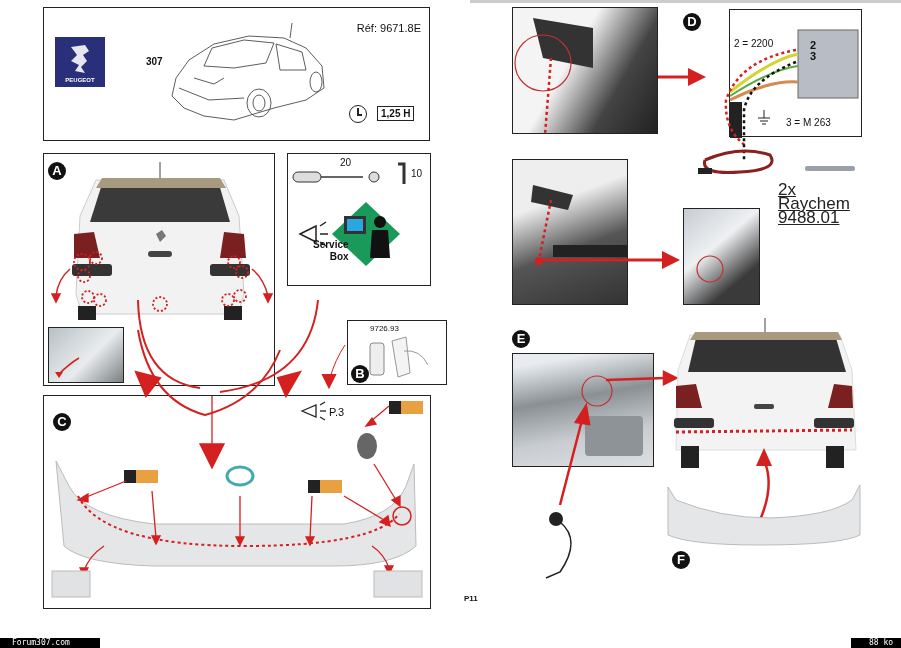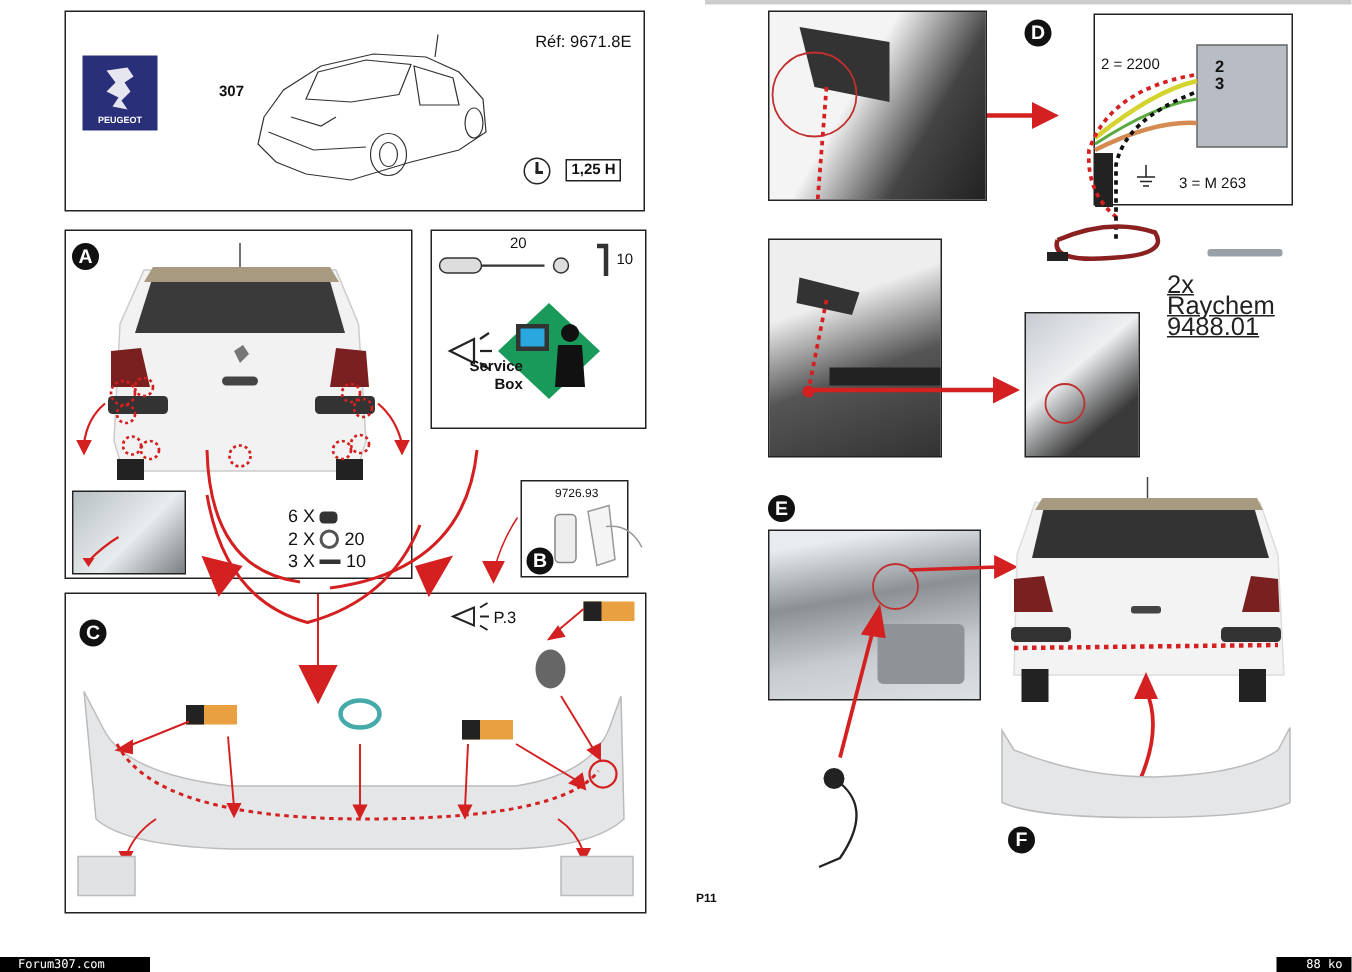--- a/index.html
+++ b/index.html
@@ -4,21 +4,21 @@
 <style>
   html,body{margin:0;padding:0;}
   body{width:901px;height:648px;position:relative;background:#fff;overflow:hidden;font-family:"Liberation Sans",sans-serif;color:#111;}
   .abs{position:absolute;}
   .box{position:absolute;border:1.5px solid #222;background:#fff;box-sizing:border-box;}
   .badge{position:absolute;width:18px;height:18px;border-radius:50%;background:#111;color:#fff;font-weight:bold;font-size:13px;line-height:18px;text-align:center;}
   .topline{position:absolute;left:470px;top:0;width:431px;height:3px;background:#ccc;}
   .photo{position:absolute;border:1.5px solid #222;box-sizing:border-box;overflow:hidden;}
   svg{position:absolute;left:0;top:0;overflow:visible;}
   .footer-l{position:absolute;left:0;top:638px;width:100px;height:10px;background:#000;color:#fff;font-family:"DejaVu Sans Mono",monospace;font-size:8px;line-height:10px;padding-left:12px;box-sizing:border-box;}
-  .footer-r{position:absolute;left:851px;top:638px;width:50px;height:10px;background:#000;color:#fff;font-family:"DejaVu Sans Mono",monospace;font-size:8px;line-height:10px;text-align:right;padding-right:6px;box-sizing:border-box;}
+  .footer-r{position:absolute;left:851px;top:638px;width:50px;height:10px;background:#000;color:#fff;font-family:"DejaVu Sans Mono",monospace;font-size:8px;line-height:10px;padding-right:6px;box-sizing:border-box;padding-left:18px;}
 </style>
 </head>
 <body>
 
 <div class="topline"></div>
 
 <div class="box" style="left:43px;top:7px;width:387px;height:134px;">
   <div class="abs" style="left:11px;top:29px;width:50px;height:50px;background:#2a2f7a;">
     <svg width="50" height="50">
       <path d="M16 10 L30 8 L34 14 L28 18 L32 24 L26 30 L30 36 L20 34 L24 28 L16 24 L22 18 Z" fill="#e6e6f0"></path>
@@ -80,25 +80,20 @@
       <path d="M208 115 Q220 125 224 142" fill="none"></path>
         <polygon points="220,140 228,140 224,148"></polygon>
     </g>
   </svg>
   <div class="photo" style="left:4px;top:173px;width:76px;height:56px;background:linear-gradient(135deg,#b8c0c4,#e8ecee 55%,#7a7f82);">
     <svg width="76" height="56">
         <path d="M30 30 Q20 36 10 46" stroke="#d42020" stroke-width="1.5" fill="none"></path>
         <polygon points="6,44 14,44 10,50" fill="#d42020"></polygon>
       </svg>
   </div>
-  <div class="abs" style="left:148px;top:183px;font-size:12px;line-height:15px;">
-    <div><span>6 X</span> <span style="display:inline-block;width:12px;height:8px;background:#333;border-radius:3px;vertical-align:middle;"></span></div>
-    <div><span>2 X</span> <span style="display:inline-block;width:9px;height:9px;border:2px solid #555;border-radius:50%;vertical-align:middle;"></span> <span>20</span></div>
-    <div><span>3 X</span> <span style="display:inline-block;width:14px;height:3px;background:#333;vertical-align:middle;"></span> <span>10</span></div>
-  </div>
 </div>
 
 <div class="box" style="left:287px;top:153px;width:144px;height:133px;">
   <svg width="144" height="133">
     <g>
       <rect x="5" y="18" width="28" height="10" rx="5" fill="#ddd" stroke="#333"></rect>
       <line x1="33" y1="23" x2="75" y2="23" stroke="#333" stroke-width="1.5"></line>
     </g>
     <circle cx="86" cy="23" r="5" fill="#ddd" stroke="#333"></circle>
     <path d="M110 10 L116 10 L116 30" fill="none" stroke="#333" stroke-width="3"></path>
@@ -117,21 +112,21 @@
     </g>
   </svg>
   <div class="abs" style="left:52px;top:3px;font-size:10px;">20</div>
   <div class="abs" style="left:123px;top:14px;font-size:10px;">10</div>
   <div class="abs" style="left:25px;top:85px;font-size:10px;font-weight:bold;text-align:right;line-height:12px;">
     <div>Service</div>
     <div>Box</div>
   </div>
 </div>
 
-<div class="box" style="left:347px;top:320px;width:72px;height:65px;">
+<div class="box" style="left:347px;top:320px;width:100px;height:65px;">
   <div class="abs" style="left:22px;top:3px;font-size:8px;">9726.93</div>
   <svg width="84" height="65">
     <rect x="22" y="22" width="14" height="32" rx="3" fill="#eee" stroke="#888"></rect>
     <path d="M44 20 L58 16 L62 52 L50 56 Z" fill="#f4f4f4" stroke="#999"></path>
     <path d="M56 30 Q72 28 80 44" fill="none" stroke="#999"></path>
   </svg>
   <div class="badge" style="left:3px;top:44px;">B</div>
 </div>
 
 <div class="box" style="left:43px;top:395px;width:388px;height:214px;">

